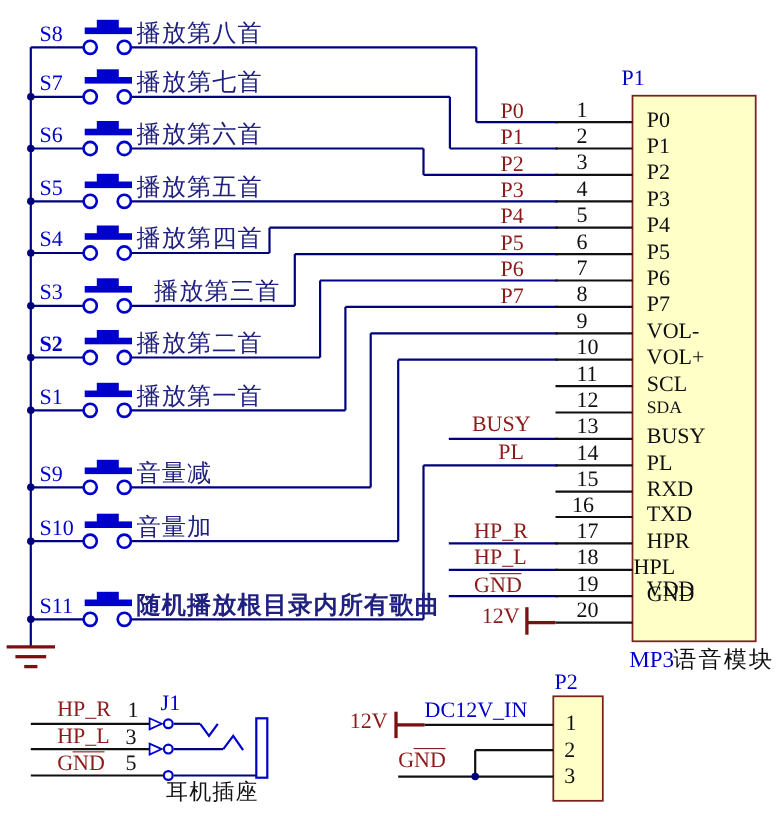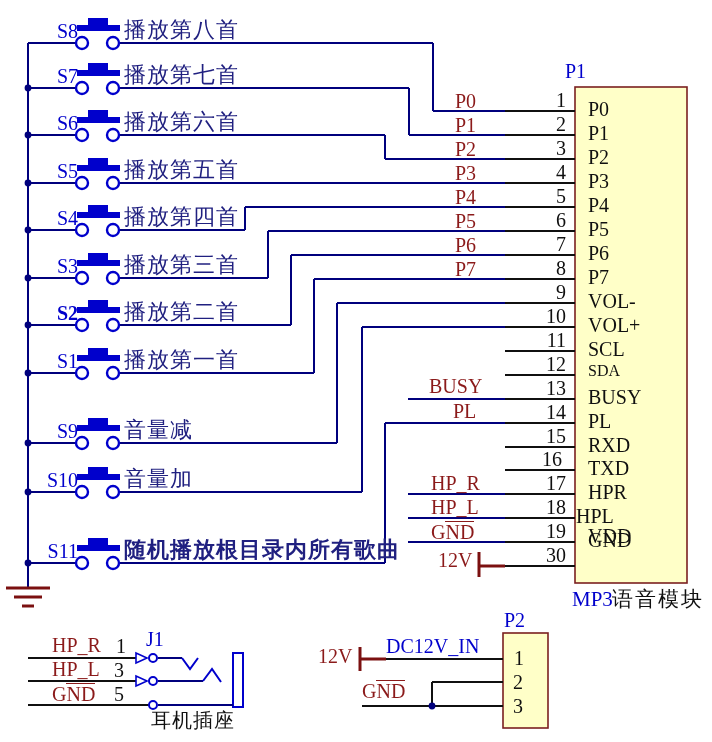--- a/index.html
+++ b/index.html
@@ -1,21 +1,21 @@
 <!DOCTYPE html>
 <html><head>
 <meta charset="utf-8">
 <style>
   html,body{margin:0;padding:0;background:#fff;}
   #board{position:relative;width:712px;height:742px;background:#fff;overflow:hidden;
          font-family:"Liberation Serif","DejaVu Serif",serif;}
   #wires{position:absolute;left:0;top:0;}
   .lbl{position:absolute;white-space:nowrap;line-height:1.05;}
   .lbl .ov{border-top:1.6px solid currentColor;display:inline-block;line-height:1;}
-  .r{text-align:right;}
+  .r{text-align:left;}
 </style>
 </head>
 <body>
 
 <div id="board">
   <svg id="wires" width="712" height="742">
       <rect x="575" y="87" width="112" height="496" fill="#ffffc8" stroke="#7b2020" stroke-width="1.6"></rect>
       <rect x="503" y="633" width="45" height="95" fill="#ffffc8" stroke="#7b2020" stroke-width="1.6"></rect>
       <rect x="233" y="653" width="10" height="54" fill="#fff" stroke="#0000cc" stroke-width="2"></rect>
       <line x1="28" y1="43" x2="76" y2="43" stroke="#00007d" stroke-width="2"></line>
@@ -198,34 +198,34 @@
       <div class="lbl r" style="left: 524px; top: 426px; font-size: 20px; color: rgb(16, 16, 16); width: 42px;">15</div>
       <div class="lbl" style="left: 588px; top: 435px; font-size: 20px; color: rgb(16, 16, 16);">RXD</div>
       <div class="lbl r" style="left: 520px; top: 449px; font-size: 20px; color: rgb(16, 16, 16); width: 42px;">16</div>
       <div class="lbl" style="left: 588px; top: 458px; font-size: 20px; color: rgb(16, 16, 16);">TXD</div>
       <div class="lbl r" style="left: 524px; top: 473px; font-size: 20px; color: rgb(16, 16, 16); width: 42px;">17</div>
       <div class="lbl" style="left: 588px; top: 482px; font-size: 20px; color: rgb(16, 16, 16);">HPR</div>
       <div class="lbl r" style="left: 524px; top: 497px; font-size: 20px; color: rgb(16, 16, 16); width: 42px;">18</div>
       <div class="lbl" style="left: 576px; top: 506px; font-size: 20px; color: rgb(16, 16, 16);">HPL</div>
       <div class="lbl r" style="left: 524px; top: 521px; font-size: 20px; color: rgb(16, 16, 16); width: 42px;">19</div>
       <div class="lbl" style="left: 588px; top: 530px; font-size: 20px; color: rgb(16, 16, 16);">GND</div>
-      <div class="lbl r" style="left: 524px; top: 545px; font-size: 20px; color: rgb(16, 16, 16); width: 42px;">30</div>
+      <div class="lbl r" style="left: 524px; top: 545px; font-size: 20px; color: rgb(16, 16, 16); width: 42px;">20</div>
       <div class="lbl" style="left: 588px; top: 526px; font-size: 20px; color: rgb(16, 16, 16);">VDD</div>
       <div class="lbl r" style="left: 36px; top: 21px; font-size: 20px; color: rgb(0, 0, 204); width: 42px;">S8</div>
       <div class="lbl" style="left: 124px; top: 18px; font-size: 22px; color: rgb(32, 32, 128); letter-spacing: 1px;">播放第八首</div>
       <div class="lbl r" style="left: 36px; top: 66px; font-size: 20px; color: rgb(0, 0, 204); width: 42px;">S7</div>
       <div class="lbl" style="left: 124px; top: 63px; font-size: 22px; color: rgb(32, 32, 128); letter-spacing: 1px;">播放第七首</div>
       <div class="lbl r" style="left: 36px; top: 113px; font-size: 20px; color: rgb(0, 0, 204); width: 42px;">S6</div>
       <div class="lbl" style="left: 124px; top: 110px; font-size: 22px; color: rgb(32, 32, 128); letter-spacing: 1px;">播放第六首</div>
       <div class="lbl r" style="left: 36px; top: 161px; font-size: 20px; color: rgb(0, 0, 204); width: 42px;">S5</div>
       <div class="lbl" style="left: 124px; top: 158px; font-size: 22px; color: rgb(32, 32, 128); letter-spacing: 1px;">播放第五首</div>
       <div class="lbl r" style="left: 36px; top: 208px; font-size: 20px; color: rgb(0, 0, 204); width: 42px;">S4</div>
       <div class="lbl" style="left: 124px; top: 205px; font-size: 22px; color: rgb(32, 32, 128); letter-spacing: 1px;">播放第四首</div>
       <div class="lbl r" style="left: 36px; top: 256px; font-size: 20px; color: rgb(0, 0, 204); width: 42px;">S3</div>
-      <div class="lbl" style="left: 124px; top: 253px; font-size: 22px; color: rgb(32, 32, 128); letter-spacing: 1px;">播放第三首</div>
+      <div class="lbl" style="left: 140px; top: 253px; font-size: 22px; color: rgb(32, 32, 128); letter-spacing: 1px;">播放第三首</div>
       <div class="lbl r" style="left: 36px; top: 303px; font-size: 20px; color: rgb(0, 0, 204); width: 42px; font-weight: bold;">S2</div>
       <div class="lbl" style="left: 124px; top: 300px; font-size: 22px; color: rgb(32, 32, 128); letter-spacing: 1px;">播放第二首</div>
       <div class="lbl r" style="left: 36px; top: 351px; font-size: 20px; color: rgb(0, 0, 204); width: 42px;">S1</div>
       <div class="lbl" style="left: 124px; top: 348px; font-size: 22px; color: rgb(32, 32, 128); letter-spacing: 1px;">播放第一首</div>
       <div class="lbl r" style="left: 36px; top: 421px; font-size: 20px; color: rgb(0, 0, 204); width: 42px;">S9</div>
       <div class="lbl" style="left: 124px; top: 418px; font-size: 22px; color: rgb(32, 32, 128); letter-spacing: 1px;">音量减</div>
       <div class="lbl r" style="left: 36px; top: 470px; font-size: 20px; color: rgb(0, 0, 204); width: 42px;">S10</div>
       <div class="lbl" style="left: 124px; top: 467px; font-size: 22px; color: rgb(32, 32, 128); letter-spacing: 1px;">音量加</div>
       <div class="lbl r" style="left: 36px; top: 541px; font-size: 20px; color: rgb(0, 0, 204); width: 42px;">S11</div>
       <div class="lbl" style="left: 124px; top: 538px; font-size: 22px; color: rgb(32, 32, 128); letter-spacing: 1px; font-weight: bold;">随机播放根目录内所有歌曲</div>

